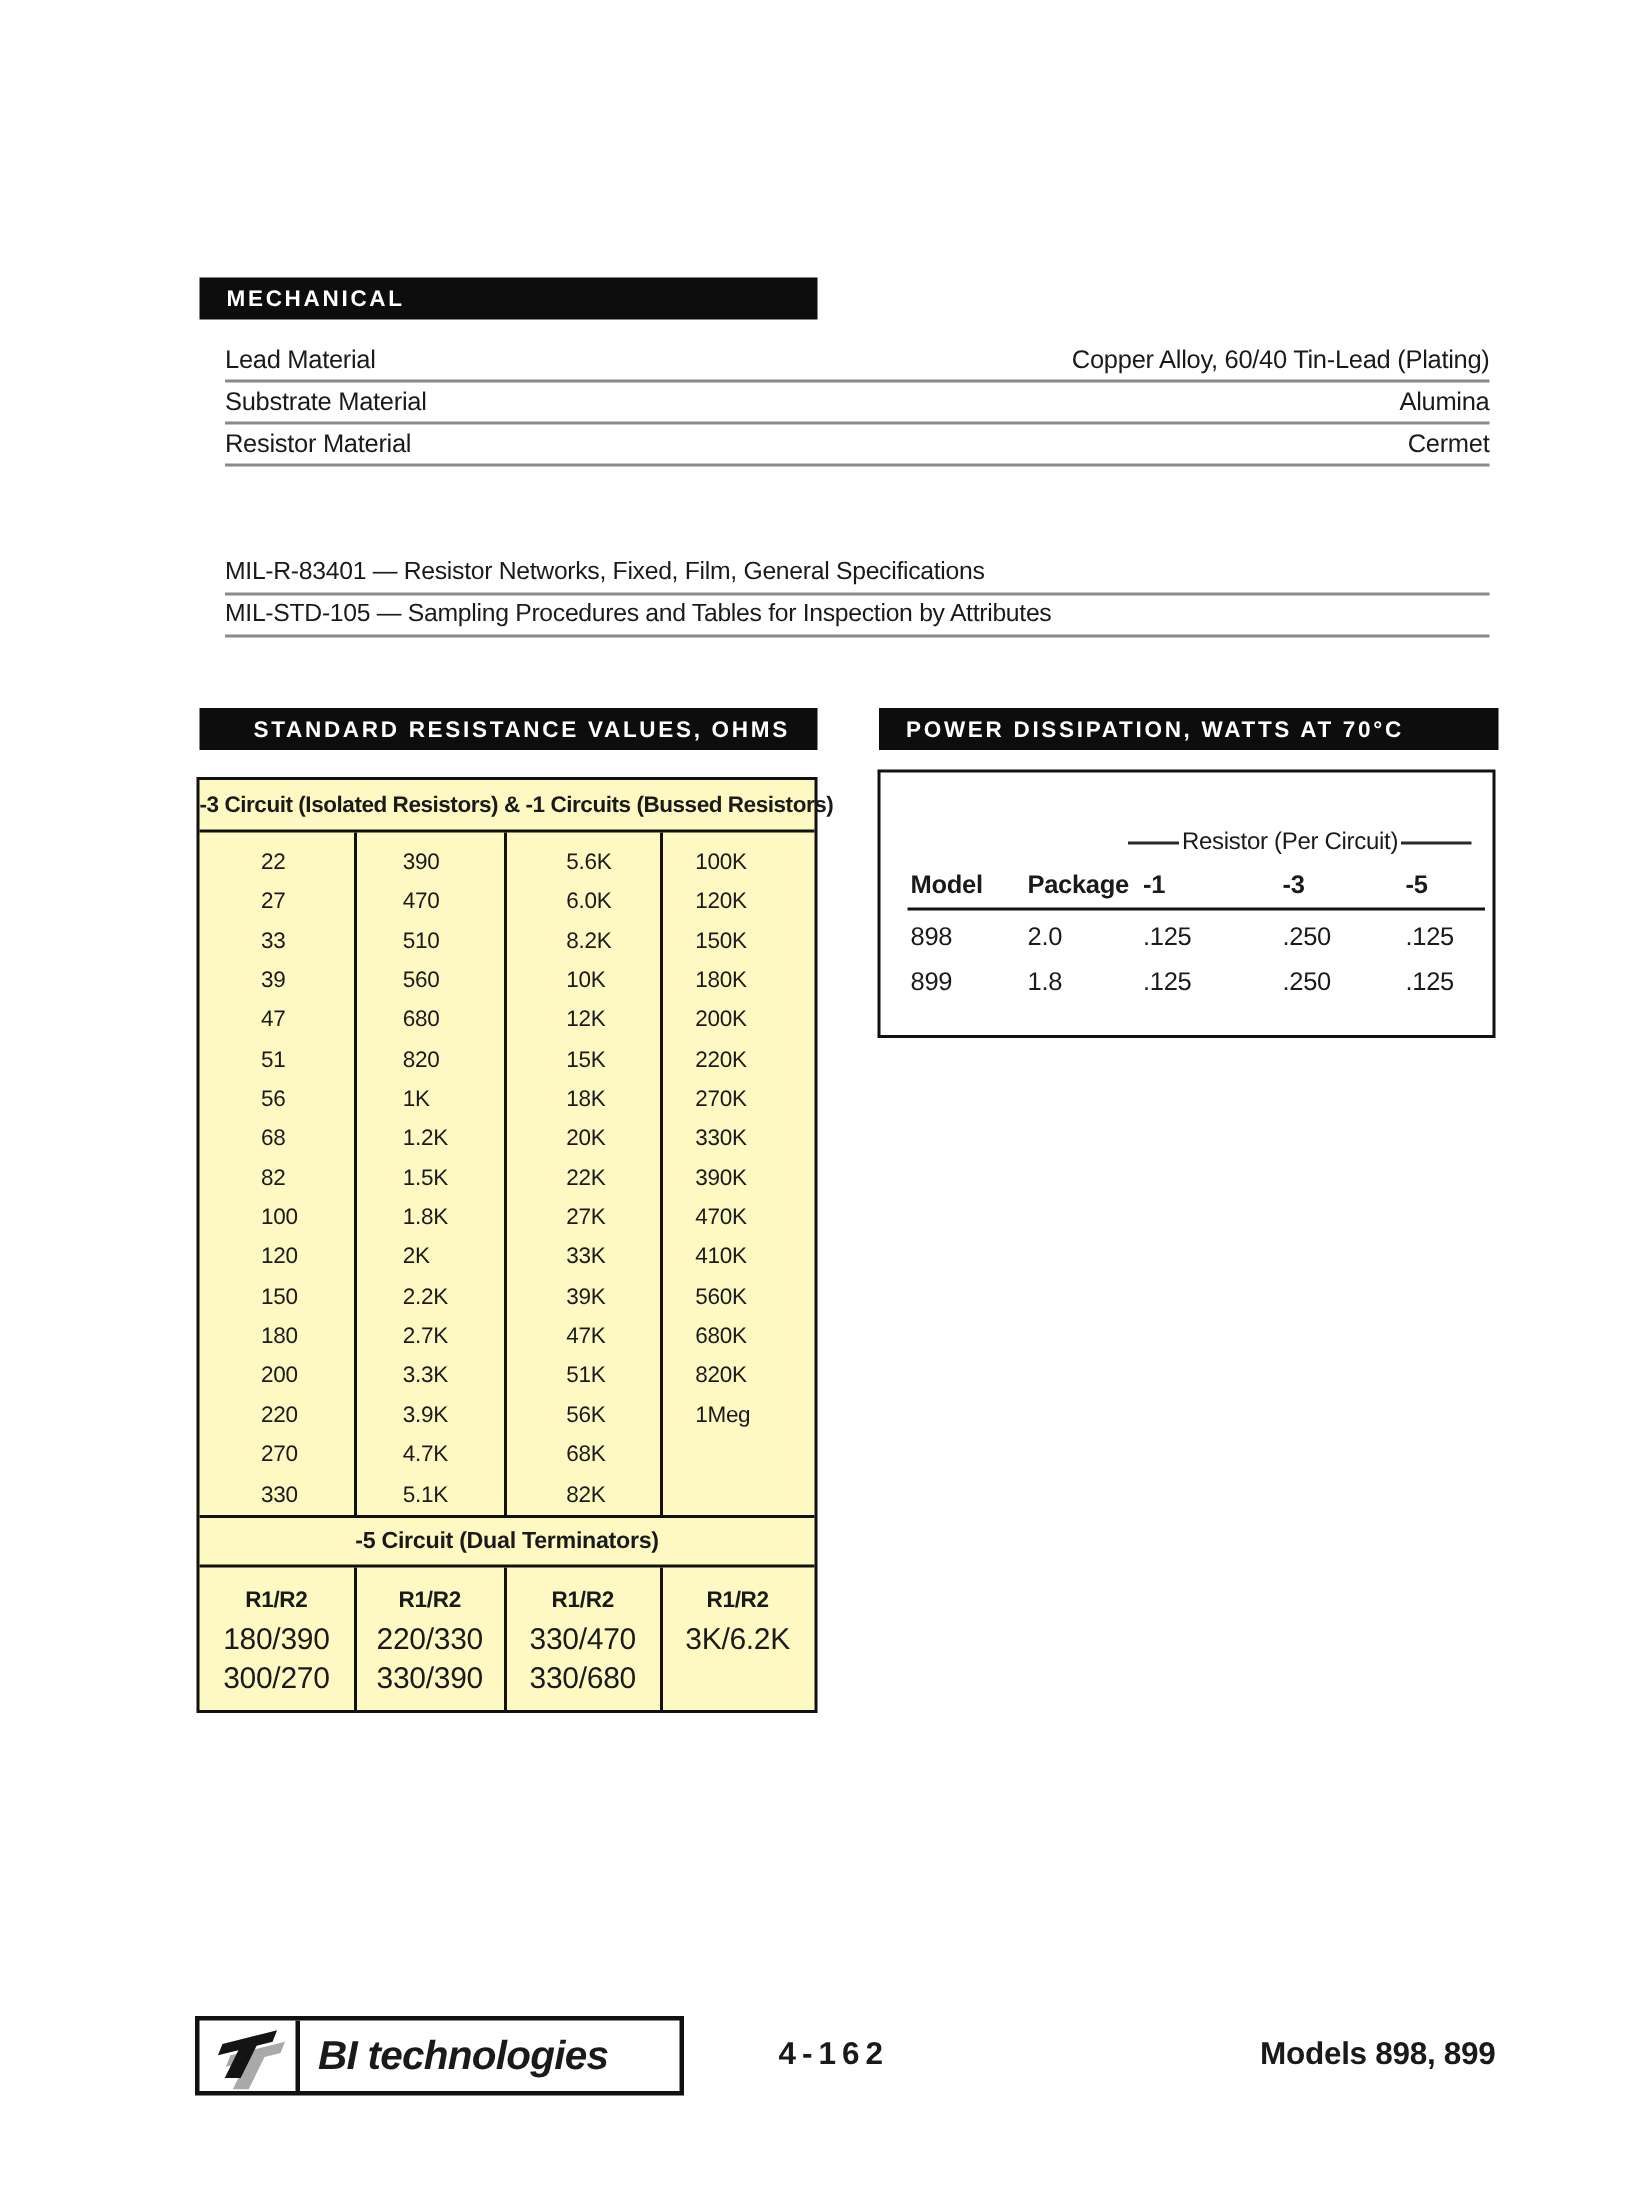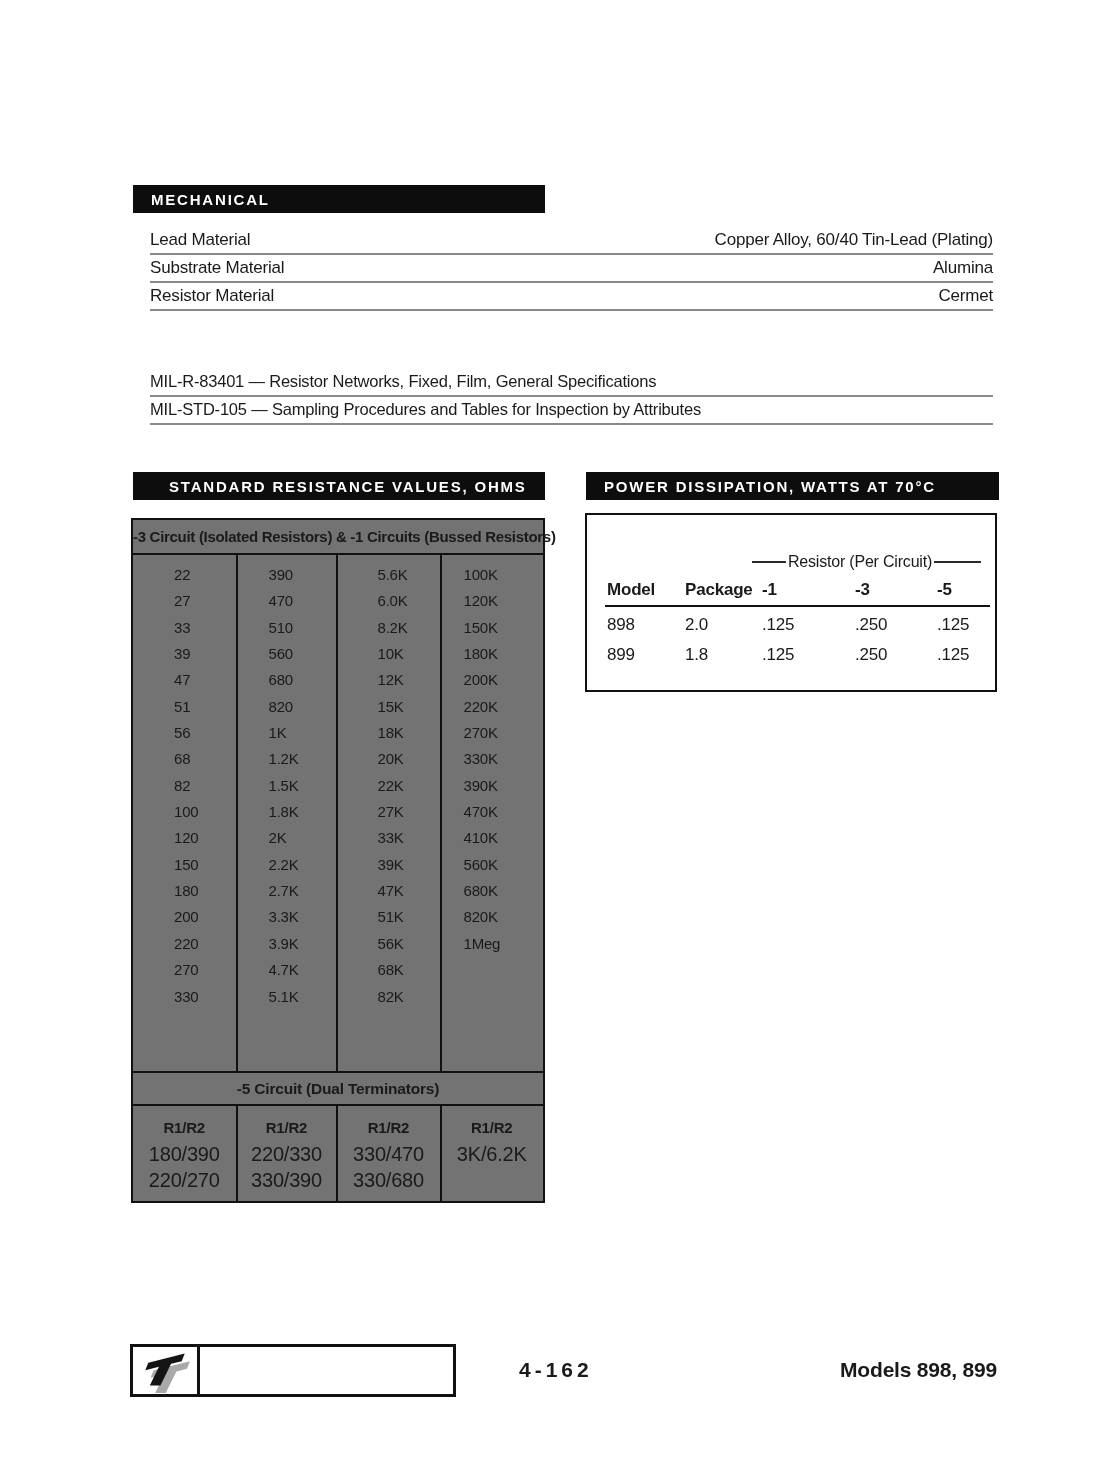--- a/index.html
+++ b/index.html
@@ -20,26 +20,26 @@
   .kv-row{
     height:26px;line-height:25px;border-bottom:2px solid #8a8a8a;
     display:flex;justify-content:space-between;
   }
   .kv-label{white-space:nowrap;}
   .kv-value{white-space:nowrap;}
   
   .doc-rows{font-size:16.5px;}
   .doc-row{height:26px;line-height:25px;border-bottom:2px solid #8a8a8a;white-space:nowrap;}
   
-  .res-table{border:2.5px solid #111;box-sizing:border-box;background:#737373;}
+  .res-table{border:2.5px solid #111;box-sizing:border-box;background:#fef9c3;}
   .res-head{
     height:33px;line-height:33px;text-align:center;font-weight:700;font-size:15px;
     letter-spacing:-0.3px;border-bottom:2px solid #111;white-space:nowrap;
   }
-  .res-grid{display:flex;height:516px;}
+  .res-grid{display:flex;height:455px;}
   .res-col{box-sizing:border-box;padding-top:7px;}
   .res-col.b{border-right:2px solid #111;}
   .res-cell{height:26.35px;line-height:26.35px;font-size:15px;white-space:nowrap;}
   .c0{width:104.5px}.c1{width:100px}.c2{width:104px}.c3{width:100.5px}
   .p0 .res-cell{padding-left:41px}.p1 .res-cell{padding-left:31px}
   .p2 .res-cell{padding-left:40px}.p3 .res-cell{padding-left:22px}
   .dual-head{
     border-top:2px solid #111;border-bottom:2px solid #111;height:31px;line-height:31px;
     text-align:center;font-weight:700;font-size:15.5px;
   }
@@ -186,21 +186,21 @@
           <div class="res-cell">1Meg</div>
           <div class="res-cell"></div>
           <div class="res-cell"></div>
         </div>
       </div>
     <div class="dual-head">-5 Circuit (Dual Terminators)</div>
     <div class="dual-grid">
         <div class="dual-col c0 b">
           <div class="dual-col-head">R1/R2</div>
           <div class="dual-cell">180/390</div>
-          <div class="dual-cell">220/270</div>
+          <div class="dual-cell">300/270</div>
         </div>
         <div class="dual-col c1 b">
           <div class="dual-col-head">R1/R2</div>
           <div class="dual-cell">220/330</div>
           <div class="dual-cell">330/390</div>
         </div>
         <div class="dual-col c2 b">
           <div class="dual-col-head">R1/R2</div>
           <div class="dual-cell">330/470</div>
           <div class="dual-cell">330/680</div>
@@ -249,17 +249,18 @@
     <div class="logo-mark">
       <svg width="52" height="44" viewBox="0 0 64 58" aria-hidden="true">
         <g id="ttglyph-gray" fill="#a9a9a9" transform="translate(7,10)">
           <path d="M10 18 L58 6 L54 16 L40 19.5 L26 48 L12 48 L24 23.5 L6 28 Z"></path>
         </g>
         <g fill="#141414" transform="translate(0,0)">
           <path d="M10 18 L58 6 L54 16 L40 19.5 L26 48 L12 48 L24 23.5 L6 28 Z"></path>
         </g>
       </svg>
     </div>
+    <div class="logo-text">BI technologies</div>
   </div>
   <div class="abs page-num" style="left:519px;top:1358px;">4-162</div>
   <div class="abs models" style="right:100px;top:1358px;">Models 898, 899</div>
 
 </div>
 
 </body></html>

